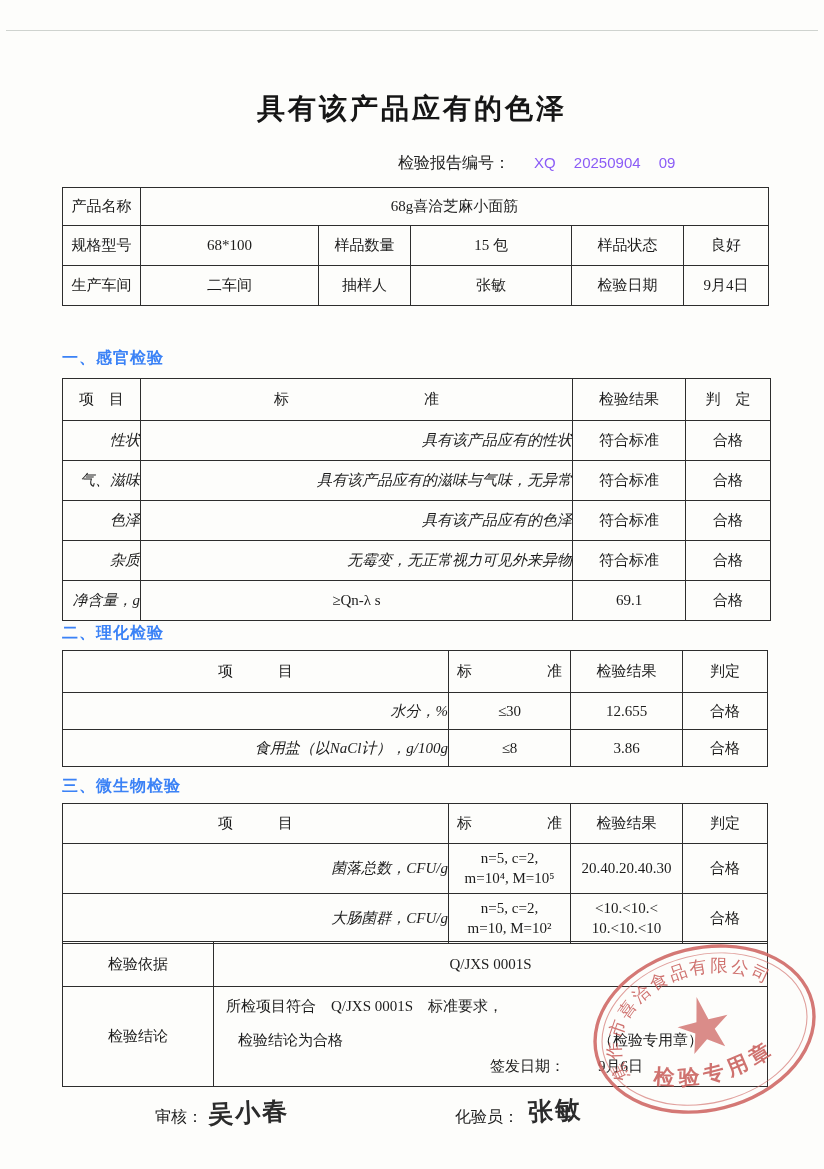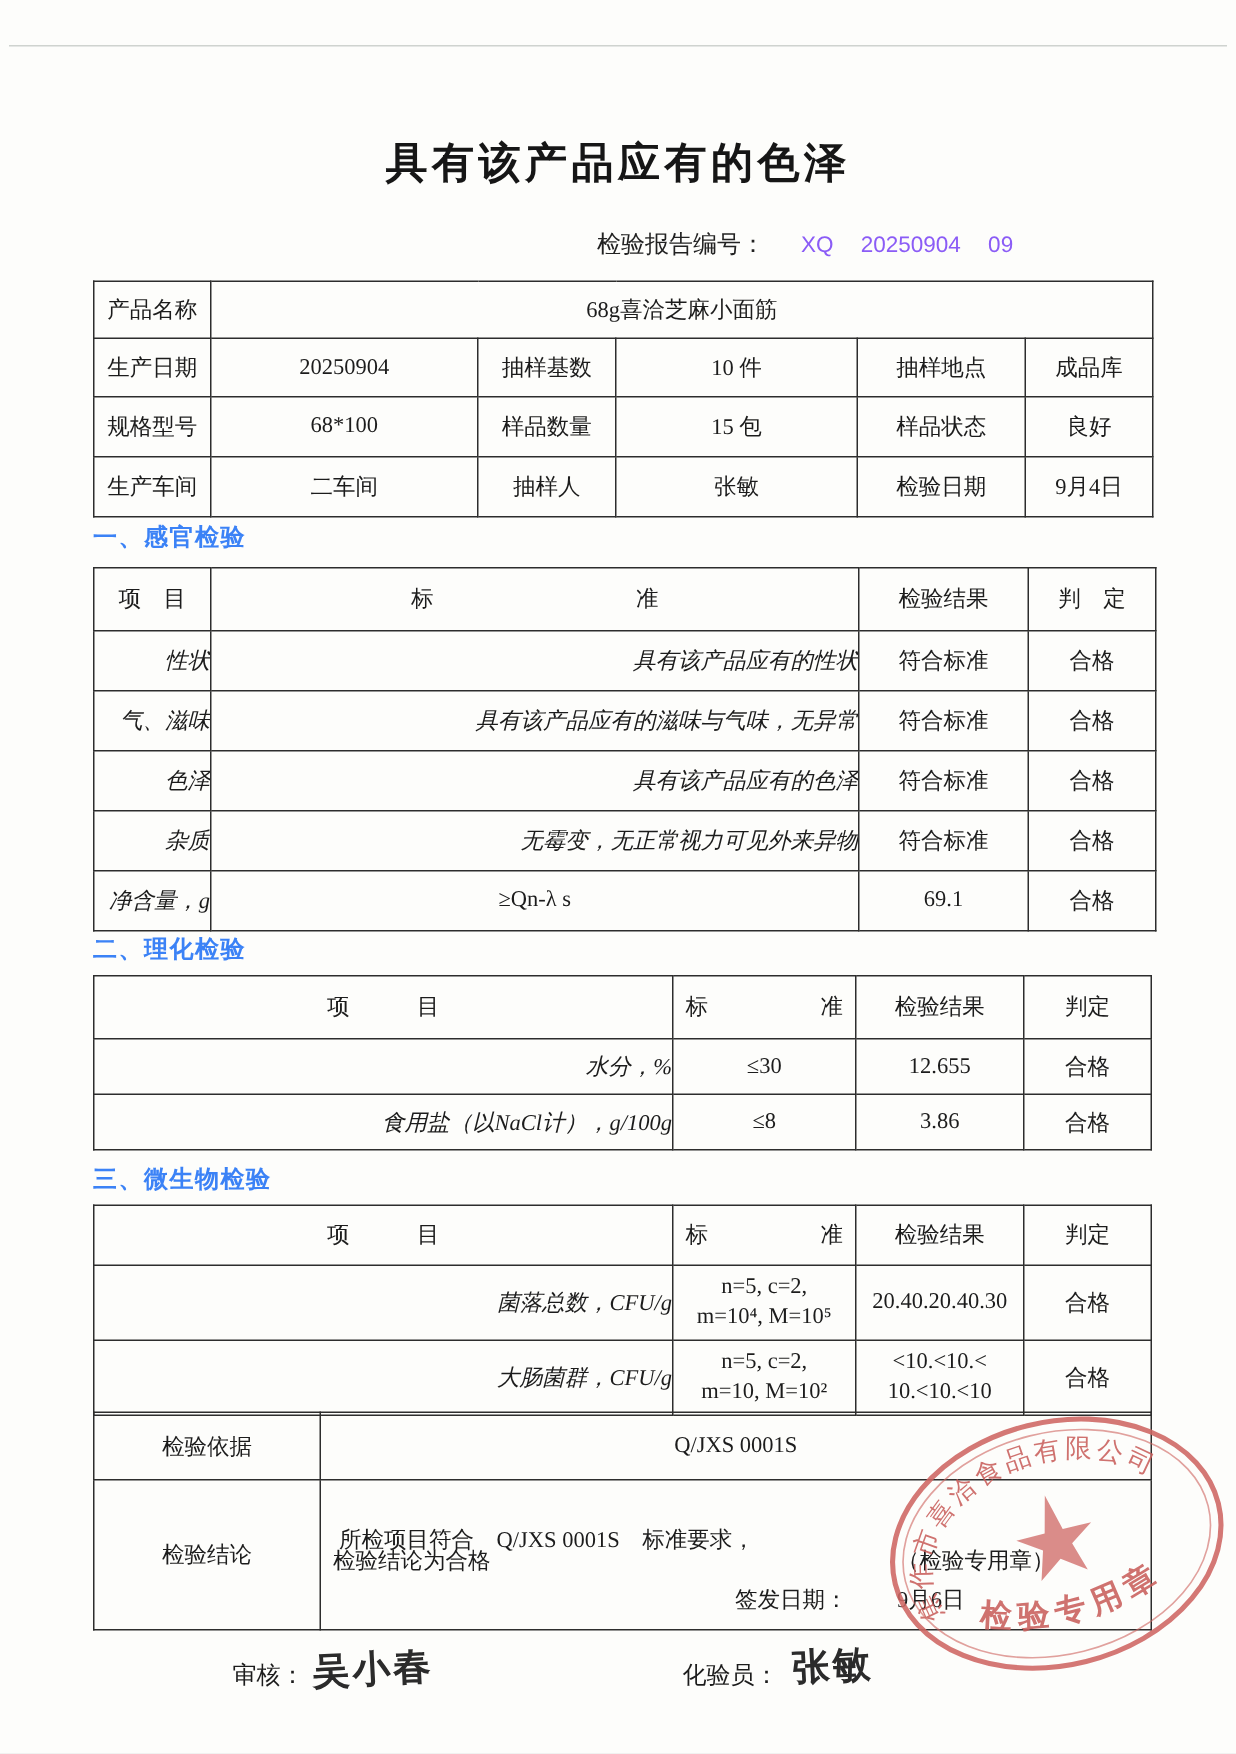--- a/index.html
+++ b/index.html
@@ -25,22 +25,22 @@
     letter-spacing:1px;
   }
   table.tbl{position:absolute; border-collapse:collapse; table-layout:fixed;}
   .tbl td{
     border:1.6px solid #2d2d2d; font-size:15px; text-align:center;
     padding:0; overflow:hidden; color:#1c1c1c; background:transparent;
   }
   .tbl td.left{text-align:right; padding-left:9px;font-style:italic;}
   .small{font-size:14px; line-height:1.3;}
   .concl-cell{position:relative;}
-  .concl-cell .l1{position:absolute; top:10px; left:12px; white-space:nowrap;margin-top:20px;}
-  .concl-cell .l2{position:absolute; top:44px; left:8px; white-space:nowrap;}
+  .concl-cell .l1{position:absolute; top:10px; left:12px; white-space:nowrap;}
+  .concl-cell .l2{position:absolute; top:44px; left:24px; white-space:nowrap;}
   .concl-cell .sealnote{position:absolute; top:44px; right:64px; white-space:nowrap;margin-left:21px;}
   .concl-cell .l3{position:absolute; bottom:10px; left:276px; white-space:nowrap;}
   .concl-cell .l3 .issue-val{margin-left:33px;}
   .footer-row{position:absolute; top:1100px; left:0; width:824px; font-size:16px;}
   .footer-row .lbl{position:absolute; top:7px;}
   .sig{
     position:absolute; font-family:"DejaVu Sans",sans-serif; font-size:25px;
     font-weight:600; color:#2b2b2b; transform:rotate(-3deg); letter-spacing:2px;
   }
   .stamp{position:absolute; left:585px; top:941px; width:240px; height:180px;
@@ -65,28 +65,20 @@
         <col style="width:178px">
         <col style="width:92px">
         <col style="width:161px">
         <col style="width:112px">
         <col style="width:85px">
       </colgroup>
     <tbody>
         <tr style="height:38px">
       <td>产品名称</td>
       <td colspan="5">68g喜洽芝麻小面筋</td>
-    </tr>
-    <tr style="height:39px">
-      <td>生产日期</td>
-      <td>20250904</td>
-      <td>抽样基数</td>
-      <td>10 件</td>
-      <td>抽样地点</td>
-      <td>成品库</td>
     </tr>
     <tr style="height:40px">
       <td>规格型号</td>
       <td>68*100</td>
       <td>样品数量</td>
       <td>15 包</td>
       <td>样品状态</td>
       <td>良好</td>
     </tr>
     <tr style="height:40px">

